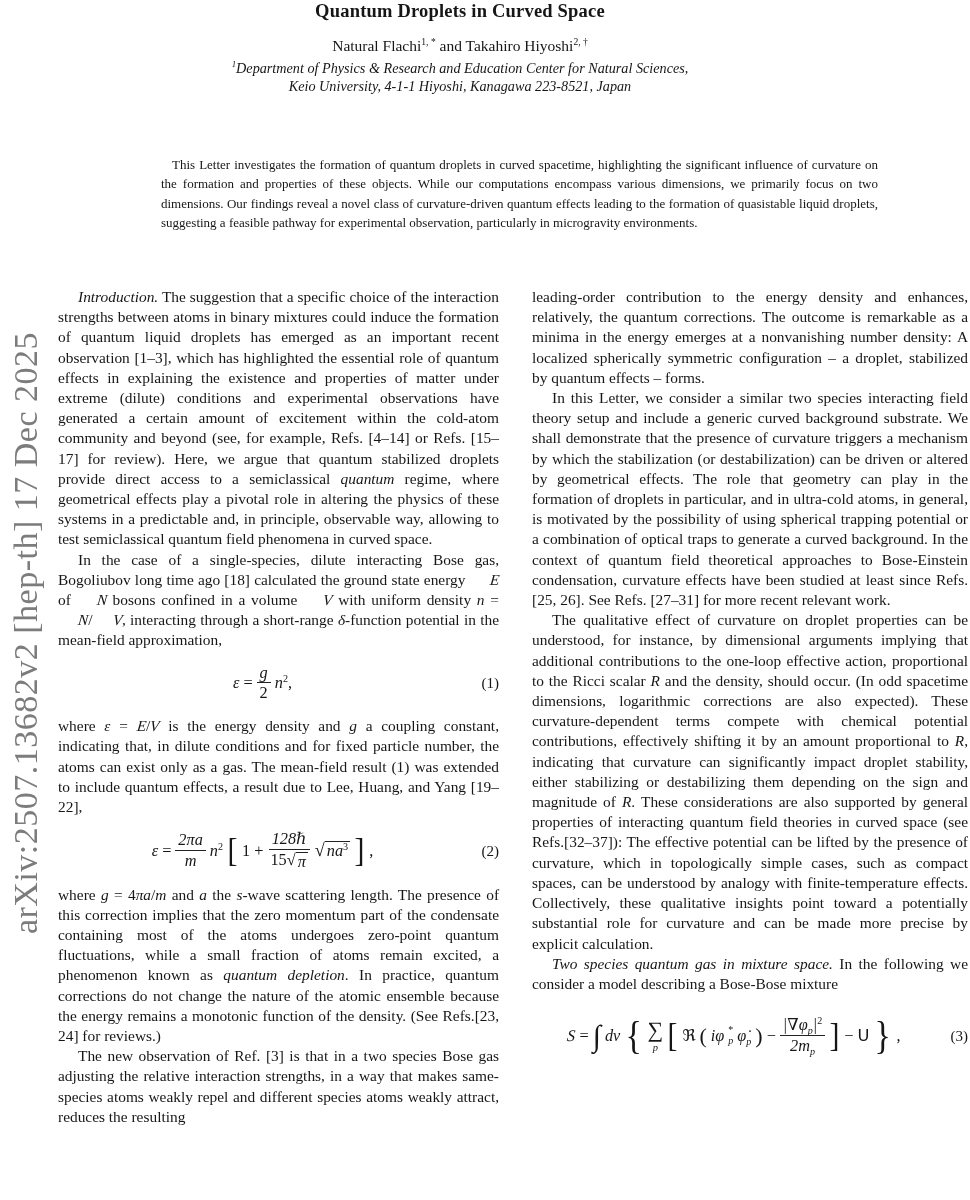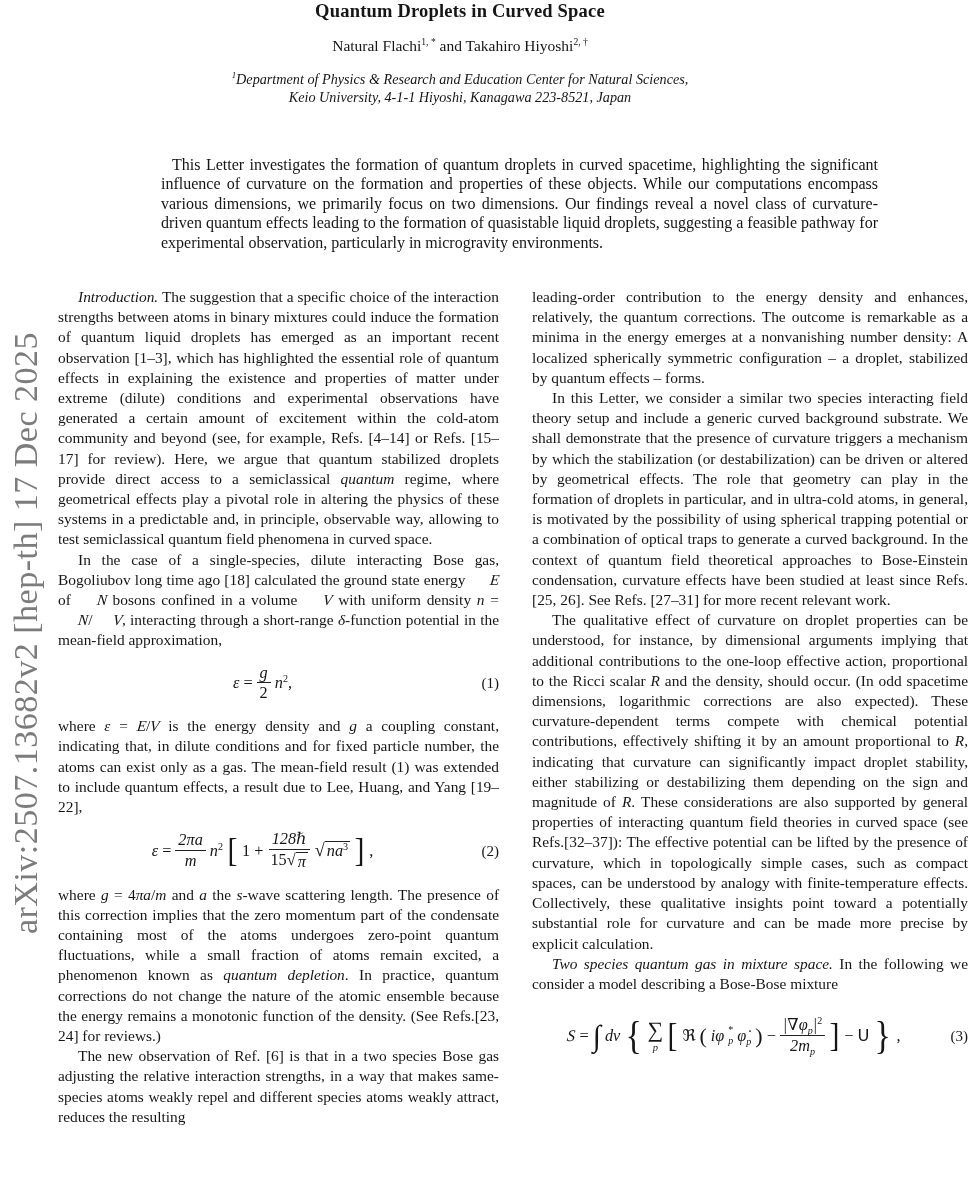--- a/index.html
+++ b/index.html
@@ -23,25 +23,25 @@
     color:#7c7c7c;
     text-align:center;
     white-space:nowrap;
   }
   
   .header{position:absolute;top:0;left:0;width:920px;text-align:center;}
   .title{margin:0;padding-top:1px;font-size:18.5px;font-weight:bold;letter-spacing:0.2px;}
   .authors{margin-top:15px;font-size:15.5px;}
   sup{font-size:0.62em;vertical-align:super;line-height:0;}
   sub{font-size:0.62em;vertical-align:sub;line-height:0;}
-  .affils{margin-top:16px;font-style:italic;font-size:14.2px;line-height:17.8px;}
+  .affils{margin-top:5px;font-style:italic;font-size:14.2px;line-height:17.8px;}
   
   .abstract{
     position:absolute;left:161px;top:155px;width:717px;
-    font-size:16px;line-height:19.4px;
+    font-size:13px;line-height:19.4px;
     text-align:justify;text-indent:11px;hyphens:auto;
   }
   
   .col{position:absolute;top:287px;font-size:15.4px;line-height:20.2px;}
   #col-left{left:58px;width:441px;}
   #col-right{left:532px;width:436px;}
   .col p{margin:0;text-align:justify;hyphens:auto;}
   .col p.indent{text-indent:20px;}
   .i{font-style:italic;}
   .scr{font-style:italic;display:inline-block;transform:skewX(-6deg);}
@@ -126,21 +126,21 @@
           <span class="rsign">√</span>
           <span class="radicand"><span class="mi">na</span><sup>3</sup></span>
         </span>
         <span class="bracket">]</span>
         <span>,</span>
       </span>
     <span class="eq-num">(2)</span>
   </div>
 
   <p><span>where </span><span class="i">g</span><span> = 4</span><span class="i">πa</span><span>/</span><span class="i">m</span><span> and </span><span class="i">a</span><span> the </span><span class="i">s</span><span>-wave scattering length. The presence of this correction implies that the zero momentum part of the condensate containing most of the atoms undergoes zero-point quantum fluctuations, while a small fraction of atoms remain excited, a phenomenon known as </span><span class="i">quantum depletion</span><span>. In practice, quantum corrections do not change the nature of the atomic ensemble because the energy remains a monotonic function of the density. (See Refs.[23, 24] for reviews.)</span></p>
-  <p class="indent"><span>The new observation of Ref. [6] is that in a two species Bose gas adjusting the relative interaction strengths, in a way that makes same-species atoms weakly repel and different species atoms weakly attract, reduces the resulting</span></p>
+  <p class="indent"><span>The new observation of Ref. [3] is that in a two species Bose gas adjusting the relative interaction strengths, in a way that makes same-species atoms weakly repel and different species atoms weakly attract, reduces the resulting</span></p>
 </div>
 
 <div class="col" id="col-right">
   <p><span>leading-order contribution to the energy density and enhances, relatively, the quantum corrections. The outcome is remarkable as a minima in the energy emerges at a nonvanishing number density: A localized spherically symmetric configuration – a droplet, stabilized by quantum effects – forms.</span></p>
   <p class="indent"><span>In this Letter, we consider a similar two species interacting field theory setup and include a generic curved background substrate. We shall demonstrate that the presence of curvature triggers a mechanism by which the stabilization (or destabilization) can be driven or altered by geometrical effects. The role that geometry can play in the formation of droplets in particular, and in ultra-cold atoms, in general, is motivated by the possibility of using spherical trapping potential or a combination of optical traps to generate a curved background. In the context of quantum field theoretical approaches to Bose-Einstein condensation, curvature effects have been studied at least since Refs. [25, 26]. See Refs. [27–31] for more recent relevant work.</span></p>
   <p class="indent"><span>The qualitative effect of curvature on droplet properties can be understood, for instance, by dimensional arguments implying that additional contributions to the one-loop effective action, proportional to the Ricci scalar </span><span class="i">R</span><span> and the density, should occur. (In odd spacetime dimensions, logarithmic corrections are also expected). These curvature-dependent terms compete with chemical potential contributions, effectively shifting it by an amount proportional to </span><span class="i">R</span><span>, indicating that curvature can significantly impact droplet stability, either stabilizing or destabilizing them depending on the sign and magnitude of </span><span class="i">R</span><span>.  These considerations are also supported by general properties of interacting quantum field theories in curved space (see Refs.[32–37]): The effective potential can be lifted by the presence of curvature, which in topologically simple cases, such as compact spaces, can be understood by analogy with finite-temperature effects. Collectively, these qualitative insights point toward a potentially substantial role for curvature and can be made more precise by explicit calculation.</span></p>
   <p class="indent"><span class="i">Two species quantum gas in mixture space.</span><span> In the following we consider a model describing a Bose-Bose mixture</span></p>
 
   <div class="eq" style="margin-top:22px;">
     <span class="eq-body">

